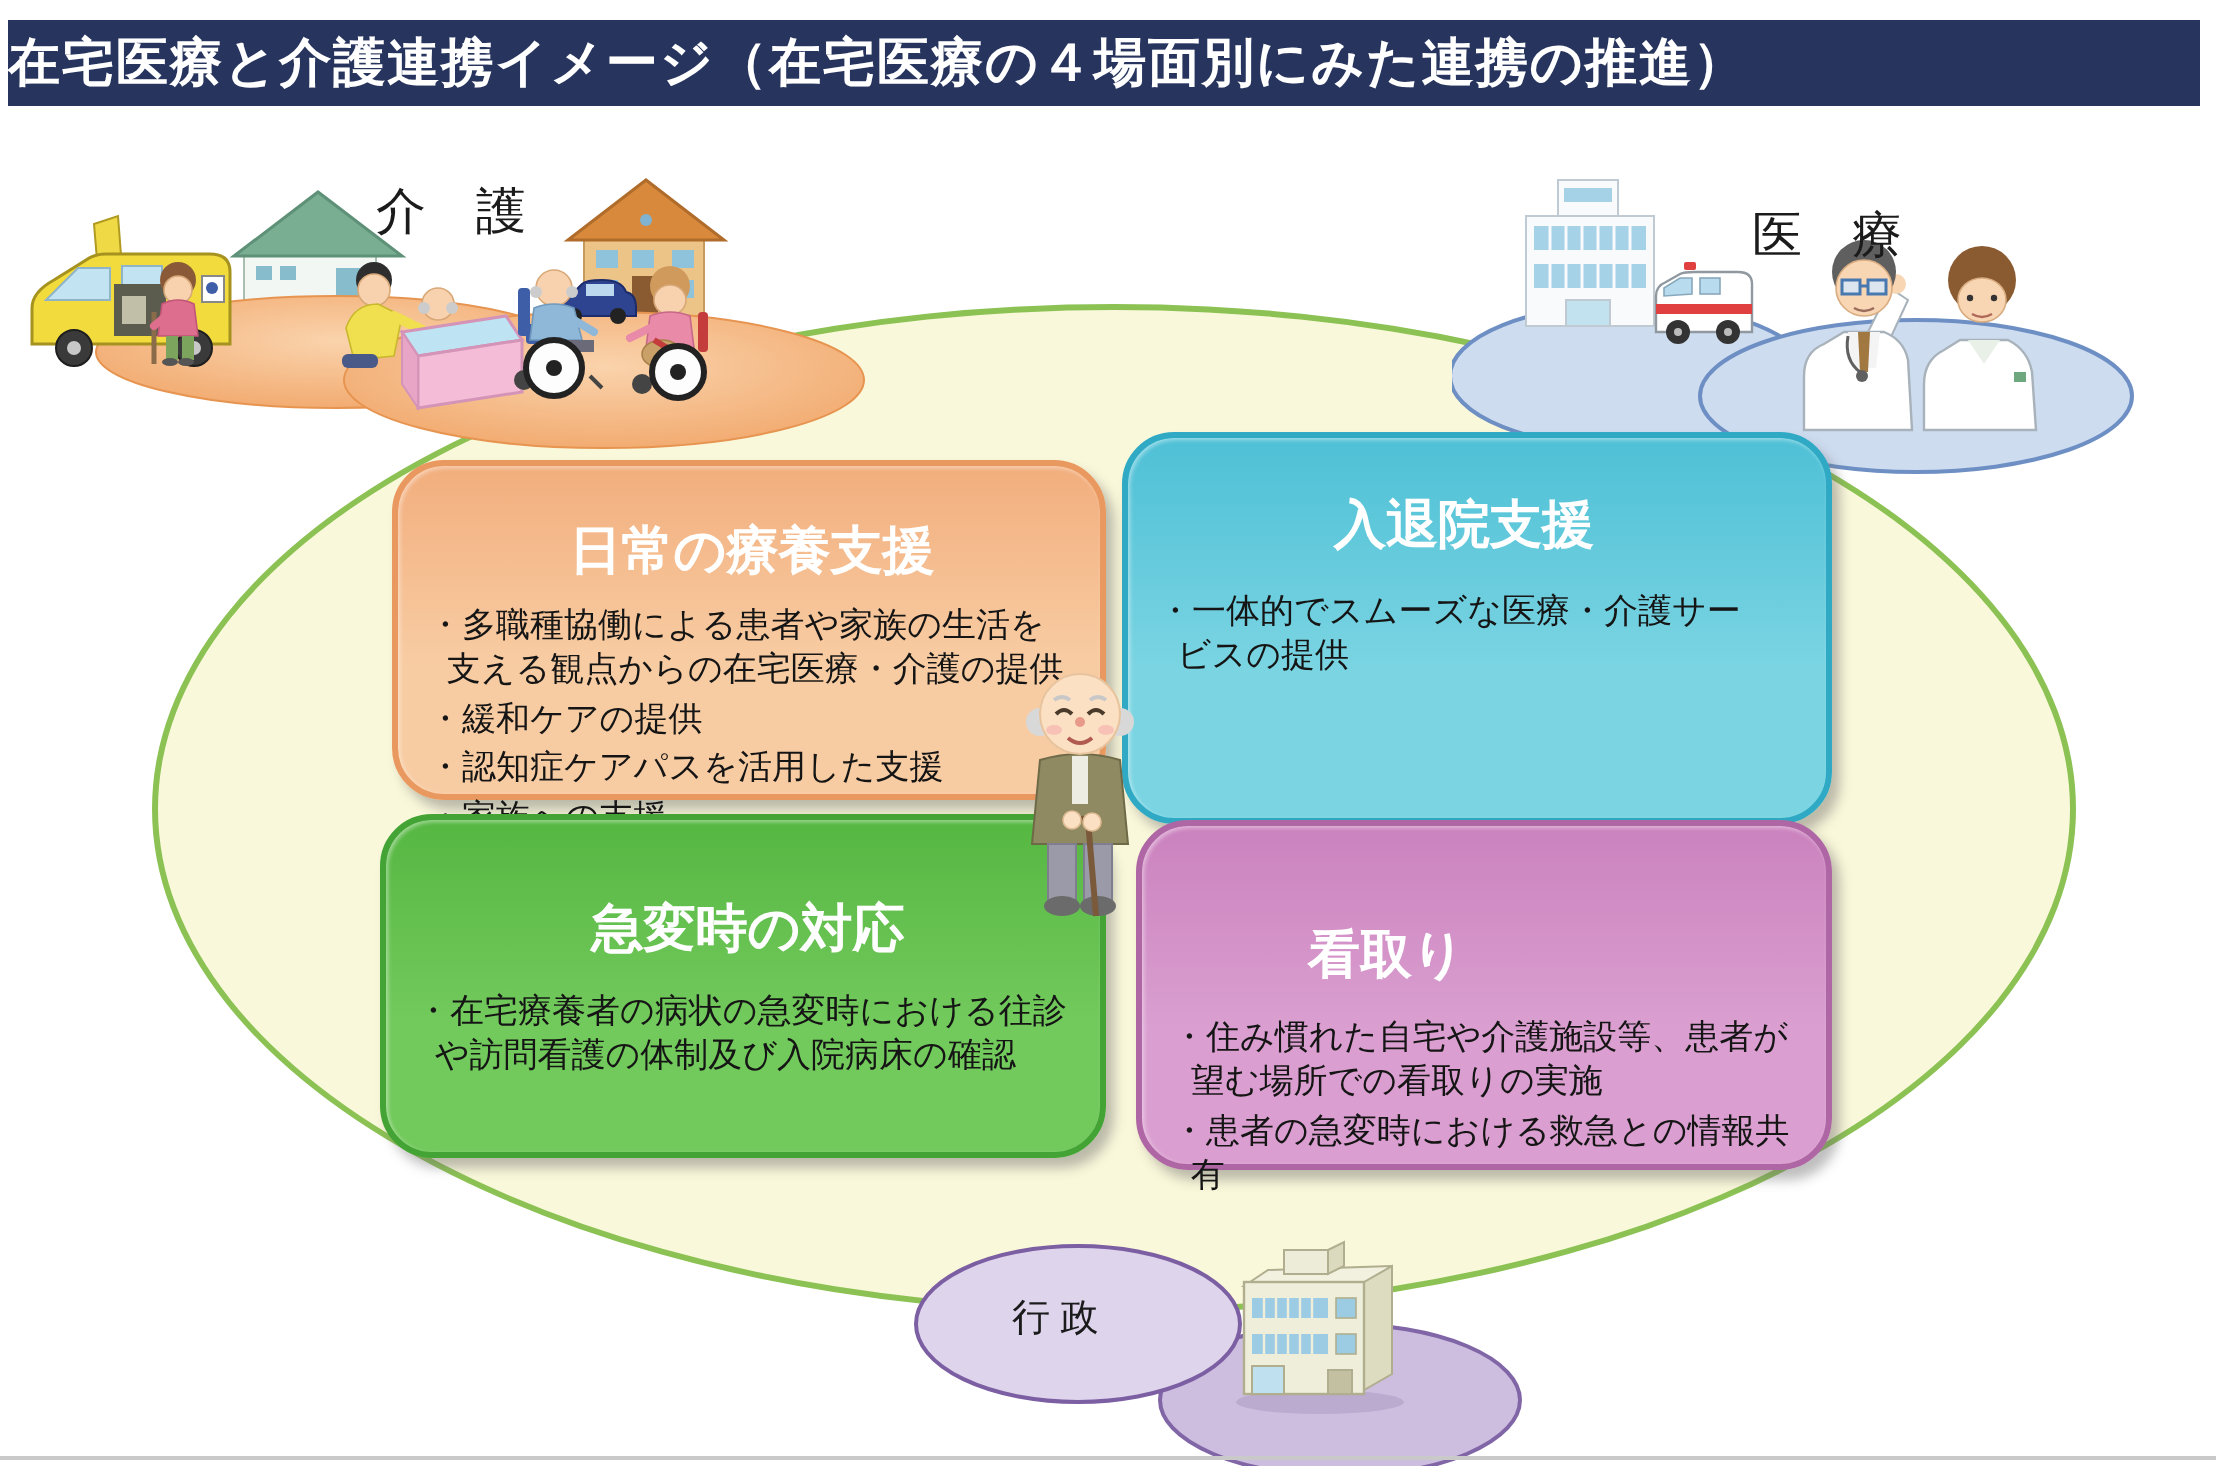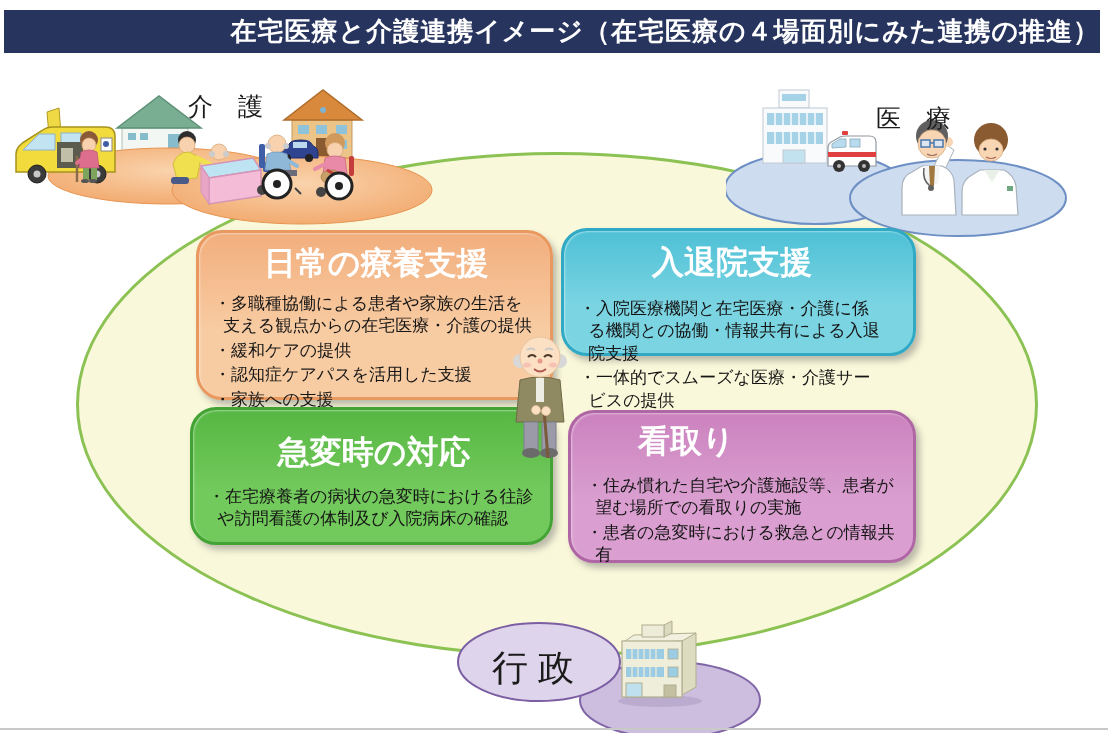--- a/index.html
+++ b/index.html
@@ -3,61 +3,61 @@
 <meta charset="utf-8">
 <style>
   html,body { margin:0; padding:0; background:#fff; }
   .stage {
     position:relative; width:1108px; height:733px; background:#ffffff;
     overflow:hidden; font-family:"Liberation Sans","DejaVu Sans",sans-serif;
   }
   
   .title-bar {
     position:absolute; left:4px; top:10px; width:1096px; height:43px;
-    background:var(--bg,#27345E); display:flex; align-items:center; justify-content:flex-end;
+    background:var(--bg,#27345E); display:flex; align-items:center; justify-content:flex-start;
   }
   .title-bar h1 { margin:0; color:#ffffff; font-size:26px; font-weight:bold; letter-spacing:1px; }
 
   
   .big-ellipse {
     position:absolute; left:76px; top:152px; width:962px; height:505px;
     border-radius:50%; background:var(--fill,#FAF8DA);
     border:3.5px solid var(--bd,#8CC254); box-sizing:border-box; z-index:1;
   }
 
   .illus { position:absolute; z-index:2; }
   #kaigo-illus  { left:5px;   top:78px;  }
   #iryo-illus   { left:726px; top:80px;  }
   #gyosei-illus { left:450px; top:613px; }
   #oldman-illus { left:498px; top:330px; z-index:5; }
 
   .sector-label { position:absolute; z-index:3; color:#1b1b1b; line-height:1; font-weight:500; white-space:pre; }
   #kaigo-label  { left:188px; top:94px;  font-size:25px; }
   #iryo-label   { left:876px; top:106px; font-size:25px; }
-  #gyosei-label { left:492px; top:650px; font-size:36px; z-index:3; }
+  #gyosei-label { left:506px; top:650px; font-size:19px; z-index:3; }
 
   
   .scene-box {
     position:absolute; z-index:4; box-sizing:border-box; border-radius:26px;
     border:3px solid var(--bd); background:linear-gradient(180deg,var(--c1) 0%,var(--c2) 60%);
     box-shadow:4px 5px 6px rgba(110,110,110,0.45), inset 1px 1px 2px rgba(255,255,255,0.45);
   }
-  .scene-box h2 { margin:0; text-align:center; color:#ffffff; font-weight:bold; font-size:32px; line-height:1.15; }
+  .scene-box h2 { margin:16px; text-align:center; color:#ffffff; font-weight:bold; font-size:26px; line-height:1.15; }
   .scene-box ul { list-style:none; margin:0; padding:0; }
   .scene-box li {
     font-size:17px; line-height:1.32; color:#151515;
     padding-left:0.55em; text-indent:-0.55em; margin-bottom:2px;
   }
   #box-daily     { left:196px; top:230px; width:357px; height:170px; padding:12px 12px 0 15px; }
   #box-daily h2     { margin-bottom:11px; }
-  #box-admission { left:561px; top:228px; width:355px; height:128px; padding:13px 28px 0 15px; }
+  #box-admission { left:561px; top:216px; width:355px; height:196px; padding:13px 28px 0 15px; }
   #box-admission h2 { margin-bottom:17px; }
-  #box-emergency { left:190px; top:407px; width:363px; height:138px; padding:24px 10px 0 15px; }
+  #box-emergency { left:190px; top:407px; width:363px; height:172px; padding:24px 10px 0 15px; }
   #box-emergency h2 { margin-bottom:15px; }
-  #box-mitori    { left:568px; top:410px; width:348px; height:153px; padding:10px 10px 0 15px; }
+  #box-mitori    { left:568px; top:410px; width:348px; height:175px; padding:34px 10px 0 15px; }
   #box-mitori h2    { text-align:left; padding-left:52px; margin-bottom:15px; }
 
   .bottom-line { position:absolute; left:0; bottom:3px; width:1108px; height:2px; background:#C9C9C9; z-index:6; }
 </style>
 </head>
 <body>
 
 <div class="stage">
 
   <header class="title-bar" style="--bg: #27345E;">
@@ -295,21 +295,20 @@
       <li>・多職種協働による患者や家族の生活を支える観点からの在宅医療・介護の提供</li>
       <li>・緩和ケアの提供</li>
       <li>・認知症ケアパスを活用した支援</li>
       <li>・家族への支援</li>
     </ul>
   </section>
 
   <section class="scene-box" id="box-admission" style="--c1: #4EC0D6; --c2: #7AD4E2; --bd: #2FA9C4;">
     <h2>入退院支援</h2>
     <ul>
-      <li>・入院医療機関と在宅医療・介護に係る機関との協働・情報共有による入退院支援</li>
       <li>・一体的でスムーズな医療・介護サービスの提供</li>
     </ul>
   </section>
 
   <section class="scene-box" id="box-emergency" style="--c1: #56B742; --c2: #72C95C; --bd: #43A335;">
     <h2>急変時の対応</h2>
     <ul>
       <li>・在宅療養者の病状の急変時における往診や訪問看護の体制及び入院病床の確認</li>
     </ul>
   </section>

